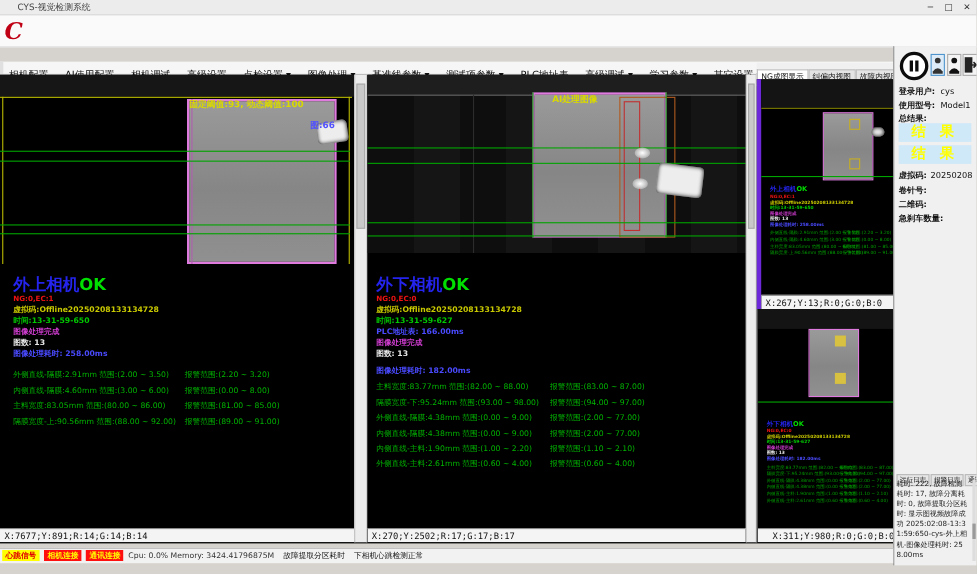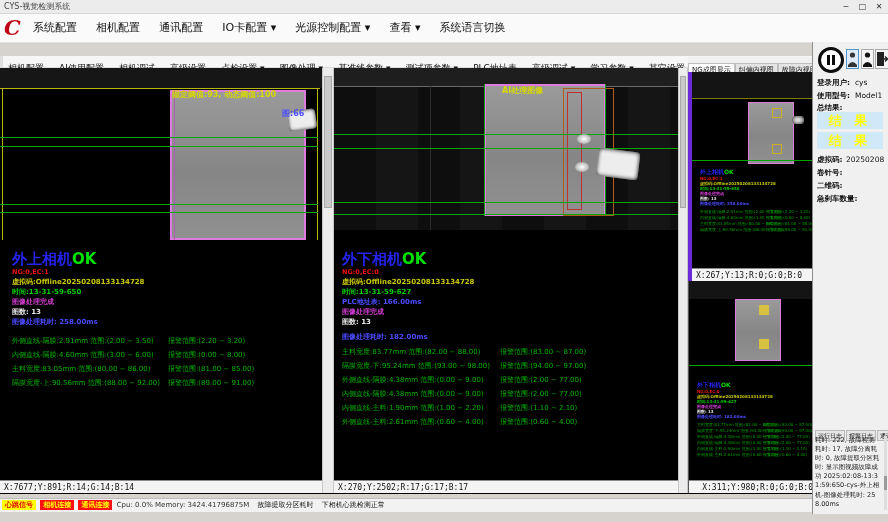--- a/index.html
+++ b/index.html
@@ -1,21 +1,21 @@
 <!DOCTYPE html>
 <html><head>
 <meta charset="utf-8">
 <style>
   html,body{margin:0;padding:0;background:#d6d3ce;}
   .win{position:relative;width:888px;height:522px;background:#d6d3ce;
        font-family:"DejaVu Sans",sans-serif;overflow:hidden;}
   .abs{position:absolute;}
   
   .titlebar{left:0;top:0;width:888px;height:14px;background:#ececec;border-bottom:1px solid #d8d8d8;
-            font-size:8px;color:#444;line-height:14px;padding-left:4px;box-sizing:border-box;}
+            font-size:8px;color:#444;line-height:14px;padding-left:16px;box-sizing:border-box;}
   .winctl{position:absolute;top:0;right:2px;font-size:8px;color:#333;line-height:14px;}
   .winctl span{display:inline-block;width:14px;text-align:center;}
   .menubar{left:0;top:14px;width:888px;height:28px;background:#fafafa;border-bottom:1px solid #e2e2e2;}
   .logo{position:absolute;left:4px;top:1px;font:italic bold 21px "DejaVu Serif",serif;color:#c00014;}
   .menuitems{position:absolute;left:26px;top:0;white-space:nowrap;}
   .menu-item{display:inline-block;padding:0 7px;font-size:11px;line-height:27px;color:#111;}
   .tabrow{left:0;top:42px;width:812px;height:14px;background:#f0f0f0;border-bottom:1px solid #cfcfcf;box-sizing:border-box;}
   .tab-active{position:absolute;left:2px;top:0;background:#fff;border:1px solid #c8c8c8;border-bottom:none;
               font-size:10px;line-height:13px;padding:0 8px;color:#111;}
   .toolbar{left:0;top:56px;width:812px;height:12px;background:#f6f6f6;border-bottom:1px solid #dcdcdc;
@@ -89,29 +89,20 @@
     <span>CYS-视觉检测系统</span>
     <span class="winctl">
       <span>─</span>
       <span>□</span>
       <span>✕</span>
     </span>
   </div>
 
   <div class="abs menubar">
     <span class="logo">C</span>
-    <span class="menuitems">
-      <span class="menu-item">系统配置</span>
-      <span class="menu-item">相机配置</span>
-      <span class="menu-item">通讯配置</span>
-      <span class="menu-item">IO卡配置 ▾</span>
-      <span class="menu-item">光源控制配置 ▾</span>
-      <span class="menu-item">查看 ▾</span>
-      <span class="menu-item">系统语言切换</span>
-    </span>
   </div>
 
 
   <div class="abs toolbar">
     <span class="tb-item">相机配置</span>
     <span class="tb-item">AI使用配置</span>
     <span class="tb-item">相机调试</span>
     <span class="tb-item">高级设置</span>
     <span class="tb-item">点检设置 ▾</span>
     <span class="tb-item">图像处理 ▾</span>

